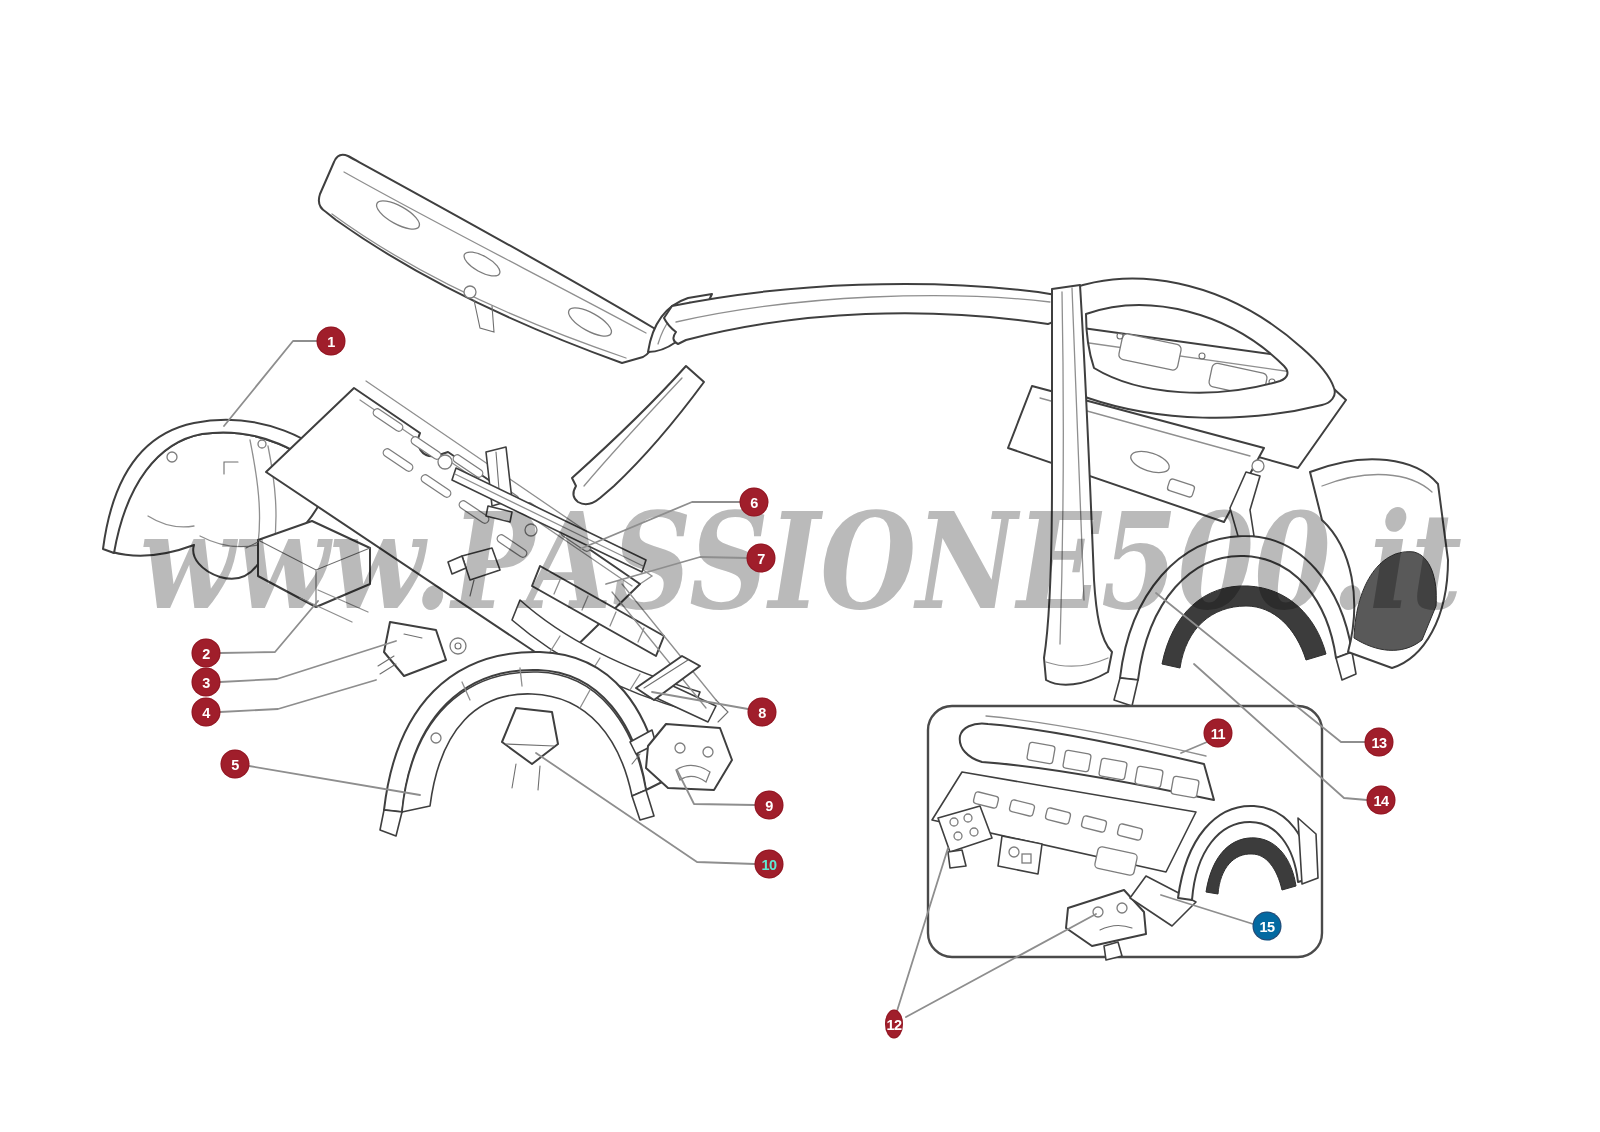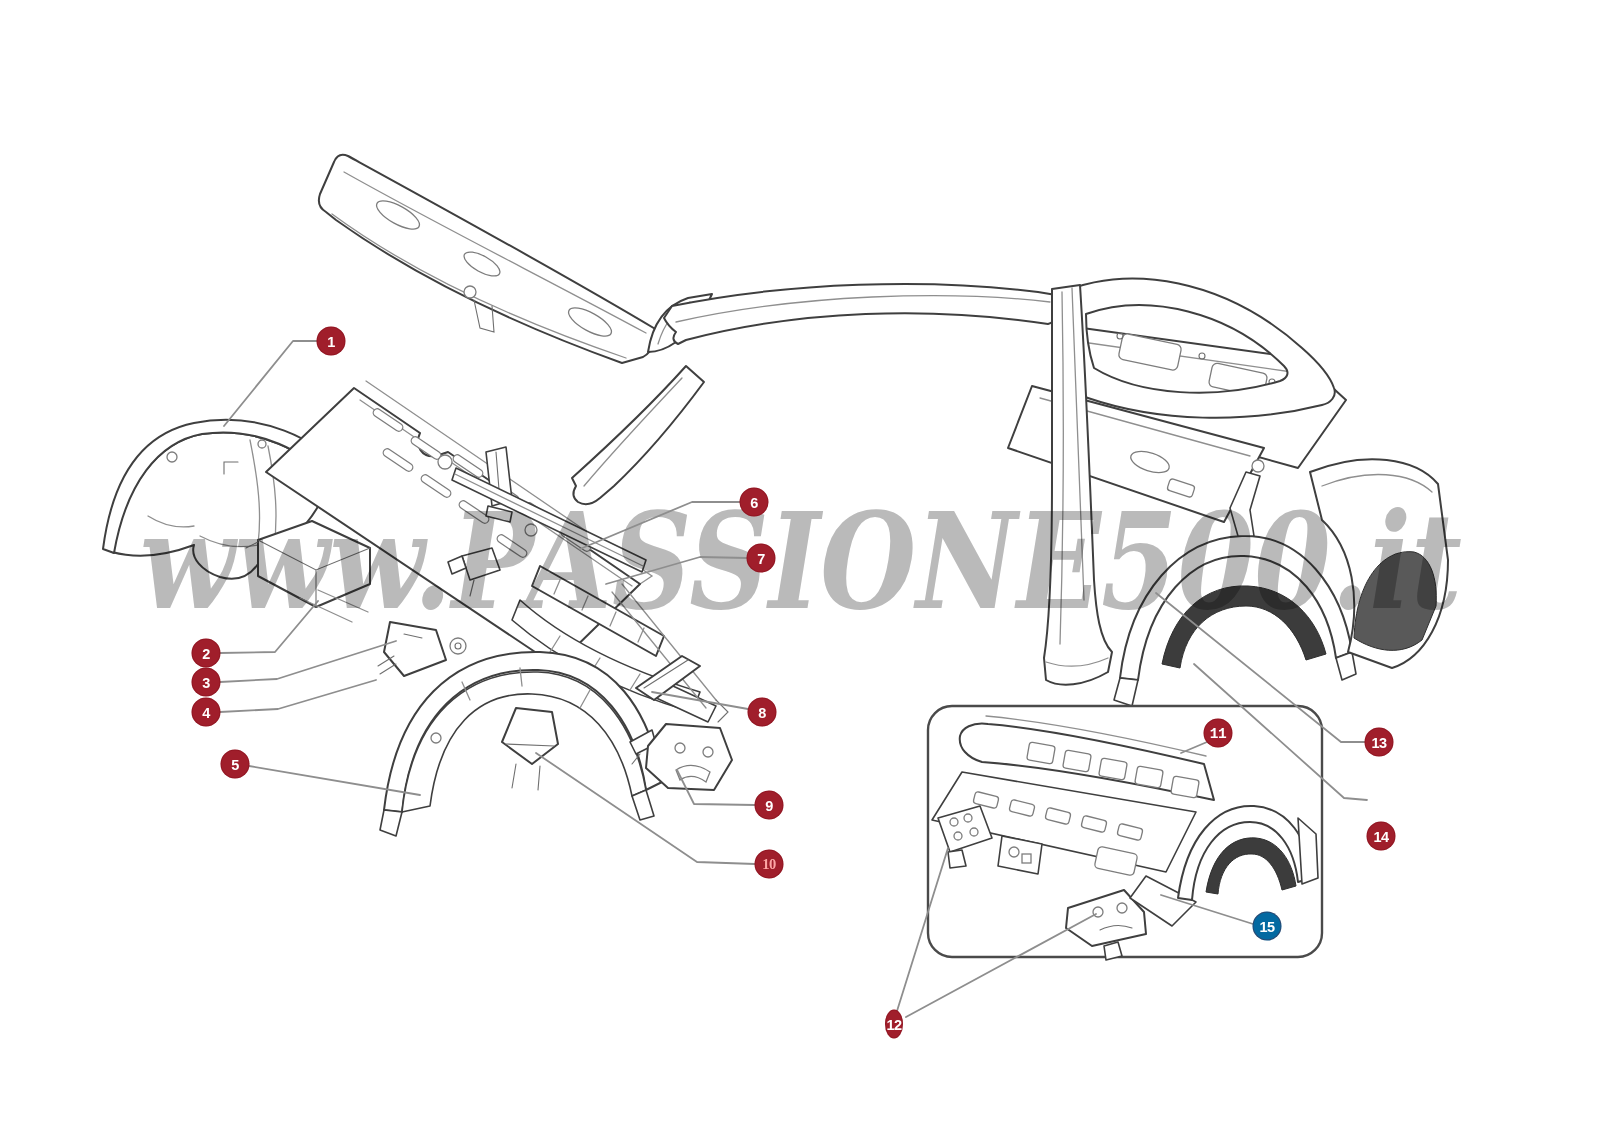--- a/index.html
+++ b/index.html
@@ -251,21 +251,21 @@
 <div id="badges">
       <div class="badge" style="left: 331px; top: 341px; width: 29px; height: 29px; background: rgb(160, 30, 43); color: rgb(255, 255, 255);">1</div>
       <div class="badge" style="left: 206px; top: 653px; width: 29px; height: 29px; background: rgb(160, 30, 43); color: rgb(255, 255, 255);">2</div>
       <div class="badge" style="left: 206px; top: 682px; width: 29px; height: 29px; background: rgb(160, 30, 43); color: rgb(255, 255, 255);">3</div>
       <div class="badge" style="left: 206px; top: 712px; width: 29px; height: 29px; background: rgb(160, 30, 43); color: rgb(255, 255, 255);">4</div>
       <div class="badge" style="left: 235px; top: 764px; width: 29px; height: 29px; background: rgb(160, 30, 43); color: rgb(255, 255, 255);">5</div>
       <div class="badge" style="left: 754px; top: 502px; width: 29px; height: 29px; background: rgb(160, 30, 43); color: rgb(255, 255, 255);">6</div>
       <div class="badge" style="left: 761px; top: 558px; width: 29px; height: 29px; background: rgb(160, 30, 43); color: rgb(255, 255, 255);">7</div>
       <div class="badge" style="left: 762px; top: 712px; width: 29px; height: 29px; background: rgb(160, 30, 43); color: rgb(255, 255, 255);">8</div>
       <div class="badge" style="left: 769px; top: 805px; width: 29px; height: 29px; background: rgb(160, 30, 43); color: rgb(255, 255, 255);">9</div>
-      <div class="badge" style="left: 769px; top: 864px; width: 29px; height: 29px; background: rgb(160, 30, 43); color: #fca5a5; font-family: Liberation Serif, serif;">10</div>
-      <div class="badge" style="left: 1218px; top: 733px; width: 29px; height: 29px; background: rgb(160, 30, 43); color: rgb(255, 255, 255); font-family: Liberation Mono, monospace;">11</div>
+      <div class="badge" style="left: 769px; top: 864px; width: 29px; height: 29px; background: rgb(160, 30, 43); color: #5eead4;">10</div>
+      <div class="badge" style="left: 1218px; top: 733px; width: 29px; height: 29px; background: rgb(160, 30, 43); color: rgb(255, 255, 255);">11</div>
       <div class="badge" style="left: 894px; top: 1024px; width: 18px; height: 29px; background: rgb(160, 30, 43); color: rgb(255, 255, 255);">12</div>
       <div class="badge" style="left: 1379px; top: 742px; width: 29px; height: 29px; background: rgb(160, 30, 43); color: rgb(255, 255, 255); text-align: right;">13</div>
-      <div class="badge" style="left: 1381px; top: 800px; width: 29px; height: 29px; background: rgb(160, 30, 43); color: rgb(255, 255, 255); margin-top: 36px;">14</div>
+      <div class="badge" style="left: 1381px; top: 800px; width: 29px; height: 29px; background: rgb(160, 30, 43); color: rgb(255, 255, 255);">14</div>
       <div class="badge" style="left: 1267px; top: 926px; width: 29px; height: 29px; background: #0369a1; color: rgb(255, 255, 255);">15</div>
     </div>
 
 </div>
 
 </body></html>

